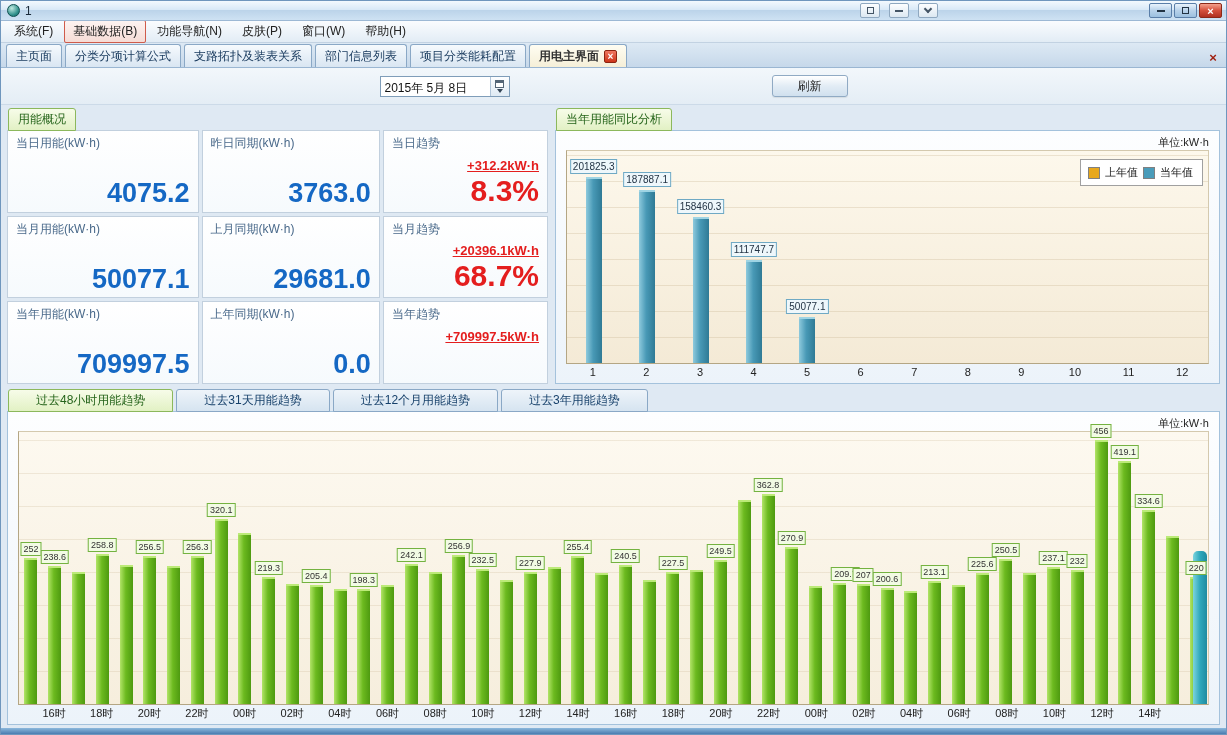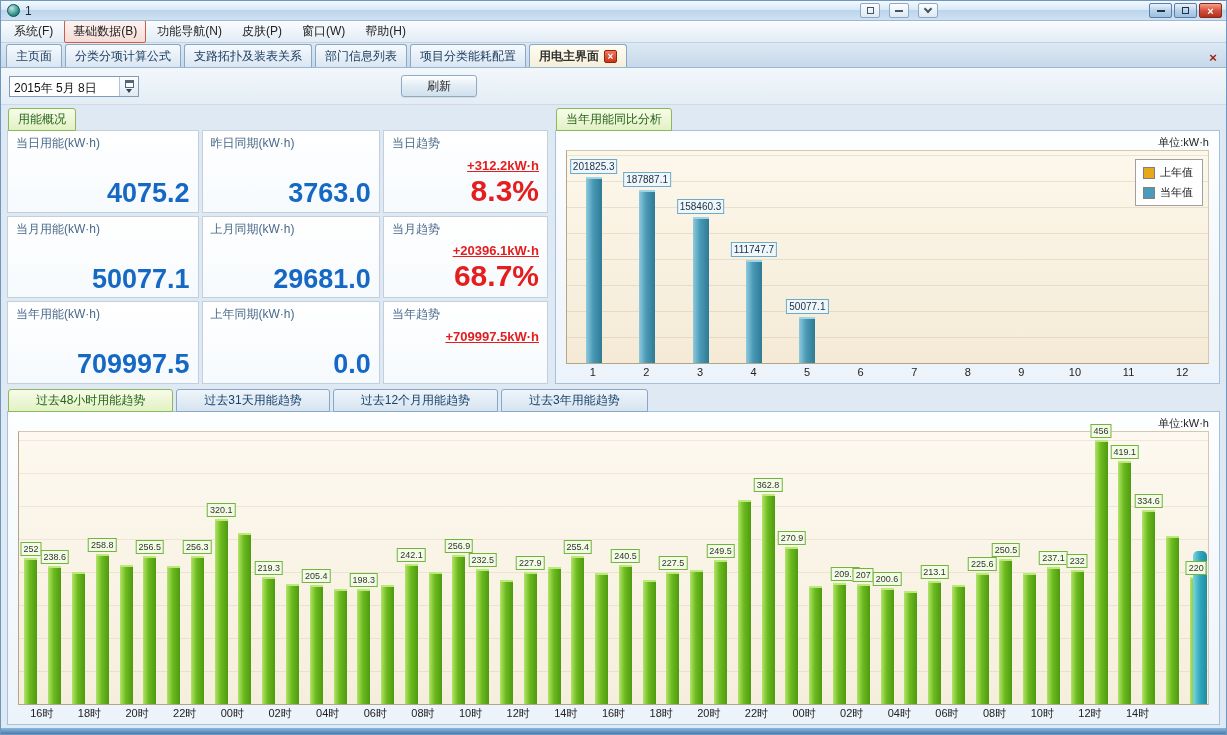--- a/index.html
+++ b/index.html
@@ -36,21 +36,21 @@
   .tabs-holder { display: flex; align-items: flex-end; }
   .tab { display: flex; align-items: center; gap: 5px; height: 23px; padding: 3px 9px; font-size: 12px; color: #16385c;
     background: linear-gradient(#f6fafd, #d9e6f2); border: 1px solid #8aa8c6; border-bottom: none; border-radius: 3px 3px 0 0; margin-right: 3px; white-space: nowrap; }
   .tab.active { background: linear-gradient(#fffdf2, #f5efd8); color: #333; font-weight: bold; }
   .tab-close { width: 13px; height: 13px; background: linear-gradient(#f07860, #cc3418); border: 1px solid #8c2410; border-radius: 2px;
     color: #fff; font-size: 10px; line-height: 11px; text-align: center; font-weight: bold; }
   .strip-close { margin-left: auto; width: 16px; height: 18px; color: #a02010; font-weight: bold; font-size: 13px; text-align: center; line-height: 18px; }
 
   
   .toolbar { height: 29px; flex: 0 0 29px; display: flex; align-items: center; padding: 18px 8px;
-    background: linear-gradient(#f2f7fb, #e4edf5); border-bottom: 1px solid #ccdae8; }
+    background: linear-gradient(#f2f7fb, #e4edf5); border-bottom: 1px solid #ccdae8; justify-content: center; }
   .date-box { display: flex; width: 130px; height: 21px; border: 1px solid #7f9db9; background: #fff; }
   .date-text { flex: 1; font-size: 12px; padding: 3px 4px; color: #111; white-space: nowrap; overflow: hidden; }
   .date-drop { width: 19px; border-left: 1px solid #b0c4d8; background: linear-gradient(#fdfeff, #dfeaf4);
     display: flex; flex-direction: column; align-items: center; justify-content: center; gap: 1px; }
   .cal-ic { width: 9px; height: 8px; border: 1px solid #556677; border-top: 3px solid #556677; background: #fff; }
   .drop-arrow { width: 0; height: 0; border-left: 3px solid transparent; border-right: 3px solid transparent; border-top: 4px solid #334455; }
   .refresh-btn { margin-left: 262px; width: 76px; height: 22px; border: 1px solid #90aac4; border-radius: 3px;
     background: linear-gradient(#ffffff, #e2ecf5 50%, #d0e0ee); font-size: 12px; color: #222; text-align: center; line-height: 20px;
     box-shadow: 0 1px 1px rgba(0,0,0,.08); }
 
@@ -78,24 +78,24 @@
   .trend .plot{ background: repeating-linear-gradient(to top, transparent 0 32px, rgba(200,180,145,.25) 32px 33px), linear-gradient(#fdf9f0, #f6eedd); }
   .plot-bars { position: absolute; inset: 0; display: flex; align-items: flex-end; }
   .cslot { flex: 1; position: relative; height: 100%; display: flex; align-items: flex-end; justify-content: center; }
   .bar.teal { width: 16px; background: linear-gradient(to right, #8ecadd, #4899b6 45%, #2f7a95); border-top: 2px solid #9ed4e4; }
   .bar.green { width: 13px; background: linear-gradient(to right, #b2e468, #6cba1f 45%, #4e9a10); border-top: 2px solid #bcea78; }
   .bar-label { position: absolute; left: 50%; transform: translateX(-50%); font-size: 10px; line-height: 13px; padding: 0 2px;
     white-space: nowrap; border: 1px solid #6fa9c4; background: #eef7fb; color: #223344; z-index: 1; }
   .bar-label.green-label { border-color: #74b240; background: #f2fbe4; color: #333; font-size: 9px; line-height: 12px; }
   .x-axis { height: 17px; flex: 0 0 17px; display: flex; font-size: 11px; color: #222; }
   .x-axis .x-tick { flex: 1; text-align: center; line-height: 17px; white-space: nowrap; }
-  .trend-axis .x-tick { flex: 2; }
+  .trend-axis .x-tick { flex: 2; text-align: right; }
   .trend-axis .x-spacer { flex: 2; }
   .legend { position: absolute; top: 8px; right: 5px; background: #fff; border: 1px solid #a0a0a0; padding: 5px 9px 5px 7px;
-    display: flex; flex-direction: column; gap: 5px; z-index: 3; }
+    display: flex; flex-direction: row; gap: 5px; z-index: 3; }
   .legend-item { display: flex; align-items: center; gap: 5px; font-size: 11px; color: #222; }
   .swatch { width: 12px; height: 12px; border: 1px solid #808080; }
 
   .yoy { flex: 1; margin-left: 7px; display: flex; flex-direction: column; min-width: 0; }
   .trend { flex: 1; margin-top: 5px; display: flex; flex-direction: column; min-height: 0; }
   .trend-tabs { display: flex; gap: 3px; margin-left: 1px; margin-bottom: -1px; position: relative; z-index: 2; }
   .trend-tab { padding: 2px 27px; font-size: 12px; border-radius: 3px 3px 0 0; border: 1px solid #8aa8c6;
     background: linear-gradient(#eef4fa, #d6e4f0); color: #16406a; white-space: nowrap; }
   .trend-tab.active { border-color: #8cb85c; background: linear-gradient(#f7fce9, #e2f1c4); color: #25641a; }
   .partial-bar { position: absolute; right: 1px; bottom: 0; width: 14px; border-radius: 5px 5px 0 0;

